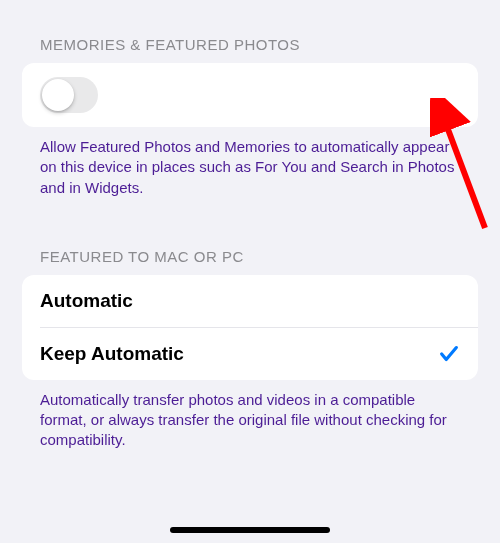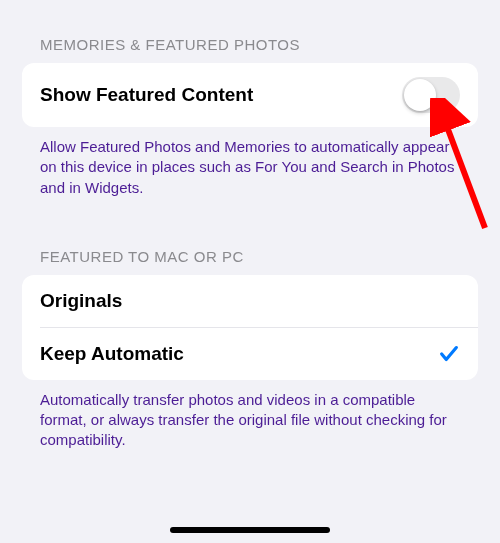--- a/index.html
+++ b/index.html
@@ -100,34 +100,33 @@
       padding-top: 50px;
     }
   </style>
 </head>
 <body>
 
 <div class="section-header">MEMORIES &amp; FEATURED PHOTOS</div>
 
 <div class="card">
   <div class="row">
-    <span class="row-label">Show Featured Content</span>
     <div class="toggle">
       <div class="toggle-knob"></div>
     </div>
   </div>
 </div>
 
 <div class="footer-text">Allow Featured Photos and Memories to automatically appear on this device in places such as For You and Search in Photos and in Widgets.</div>
 
 <div class="section-header section2-header">FEATURED TO MAC OR PC</div>
 
 <div class="card">
   <div class="row">
-    <span class="row-label">Originals</span>
+    <span class="row-label">Automatic</span>
   </div>
   <div class="divider"></div>
   <div class="row">
     <span class="row-label">Keep Automatic</span>
     <span class="checkmark-icon">
       <svg viewBox="0 0 24 24" fill="none" stroke="#007aff" stroke-width="3.5" stroke-linecap="round" stroke-linejoin="round">
         <polyline points="4 12 9 18 20 5"></polyline>
       </svg>
     </span>
   </div>

